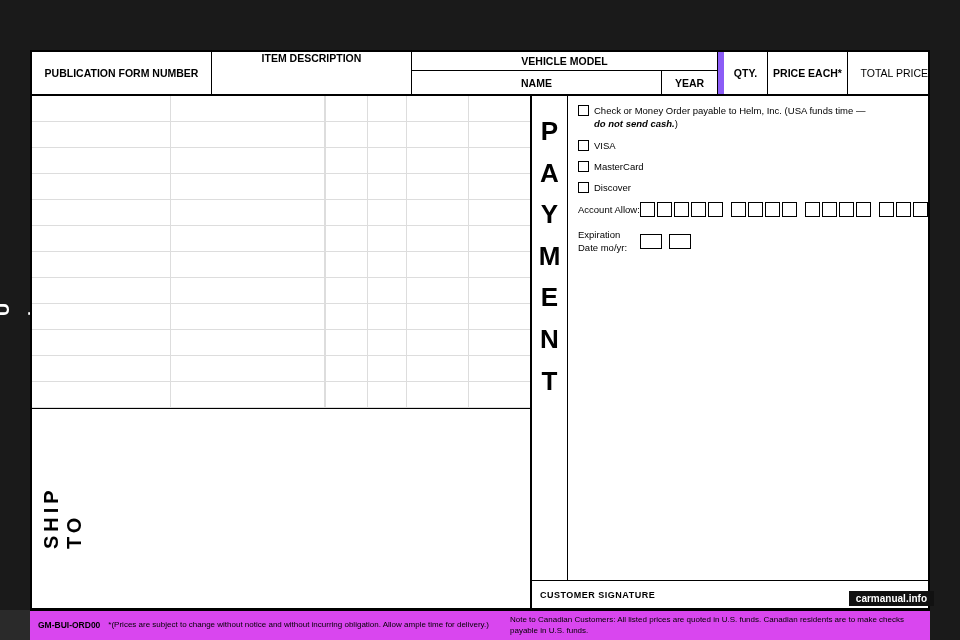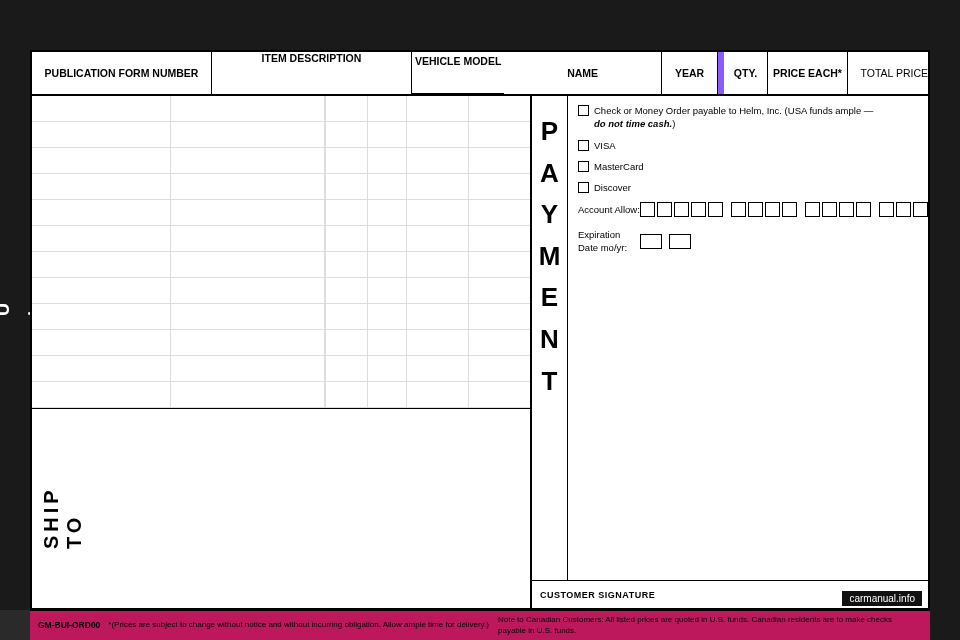--- a/index.html
+++ b/index.html
@@ -57,20 +57,21 @@
       justify-content: center;
       font-weight: bold;
       font-size: 10.5px;
       text-align: center;
     }
 
     .h-vehicle {
       flex: 1;
       border-right: 1px solid #000;
       display: flex;
+      flex-direction: column;
     }
 
     .h-vehicle-top {
       border-bottom: 1px solid #000;
       text-align: center;
       font-weight: bold;
       font-size: 10.5px;
       padding: 3px;
     }
 
@@ -273,27 +274,27 @@
       display: flex;
       align-items: center;
     }
 
     .foot {
       position: absolute;
       bottom: 0;
       left: 30px;
       right: 30px;
       height: 30px;
-      background: #be185d;
+      background: #d946ef;
       border-top: 1px solid #000;
       display: flex;
       align-items: center;
       padding: 0 8px;
       font-size: 8px;
-      gap: 0;
+      gap: 12px;
     }
 
     .foot-left {
       width: 460px;
       display: flex;
       gap: 8px;
     }
 
     .foot-id {
       font-weight: bold;
@@ -307,25 +308,25 @@
 
     .foot-right {
       flex: 1;
       font-size: 8px;
       line-height: 1.3;
     }
 
     .wm {
       position: absolute;
       bottom: 34px;
-      right: 38px;
+      right: 26px;
       background: #111;
       color: #fff;
       font-size: 10px;
-      font-weight: normal;
+      font-weight: bold;
       padding: 2px 7px;
       z-index: 20;
     }
 
     
     .side-left-bar {
       position: absolute;
       top: 0;
       left: 0;
       width: 30px;
@@ -528,22 +529,22 @@
           <span class="pay-letter">E</span>
           <span class="pay-letter">N</span>
           <span class="pay-letter">T</span>
         </div>
 
         <div class="pay-content">
 
           <div class="pay-item">
             <div class="cb"></div>
             <div class="pay-item-text">
-              <span>Check or Money Order payable to Helm, Inc. (USA funds ample —</span><br>
-              <em><span>do not time cash.</span></em><span>)</span>
+              <span>Check or Money Order payable to Helm, Inc. (USA funds time —</span><br>
+              <em><span>do not send cash.</span></em><span>)</span>
             </div>
           </div>
 
           <div class="pay-item">
             <div class="cb"></div>
             <div class="pay-item-text">VISA</div>
           </div>
 
           <div class="pay-item">
             <div class="cb"></div>

